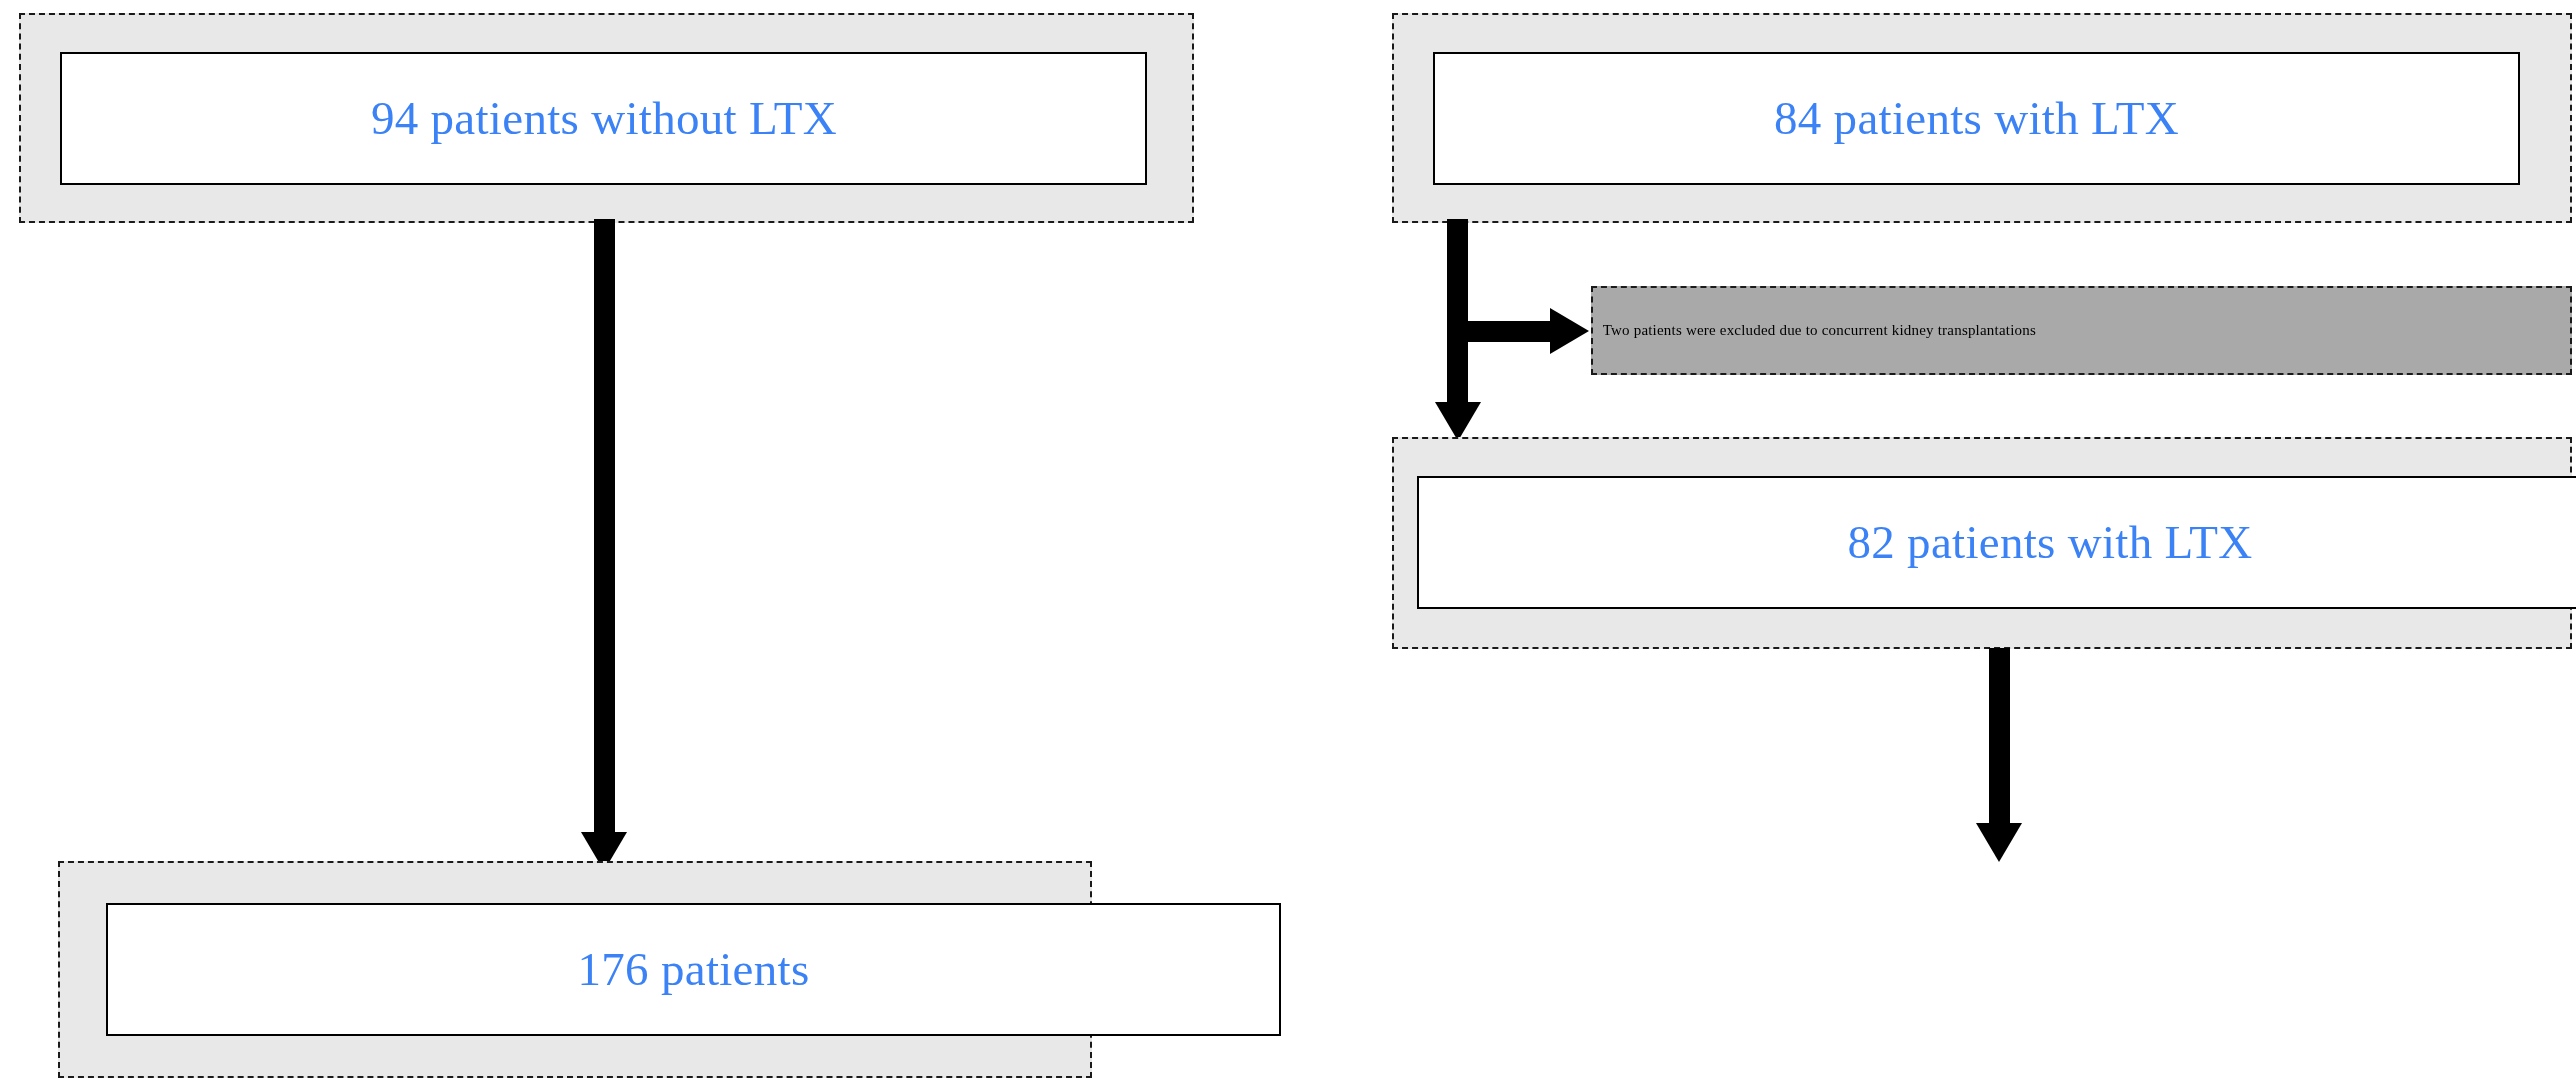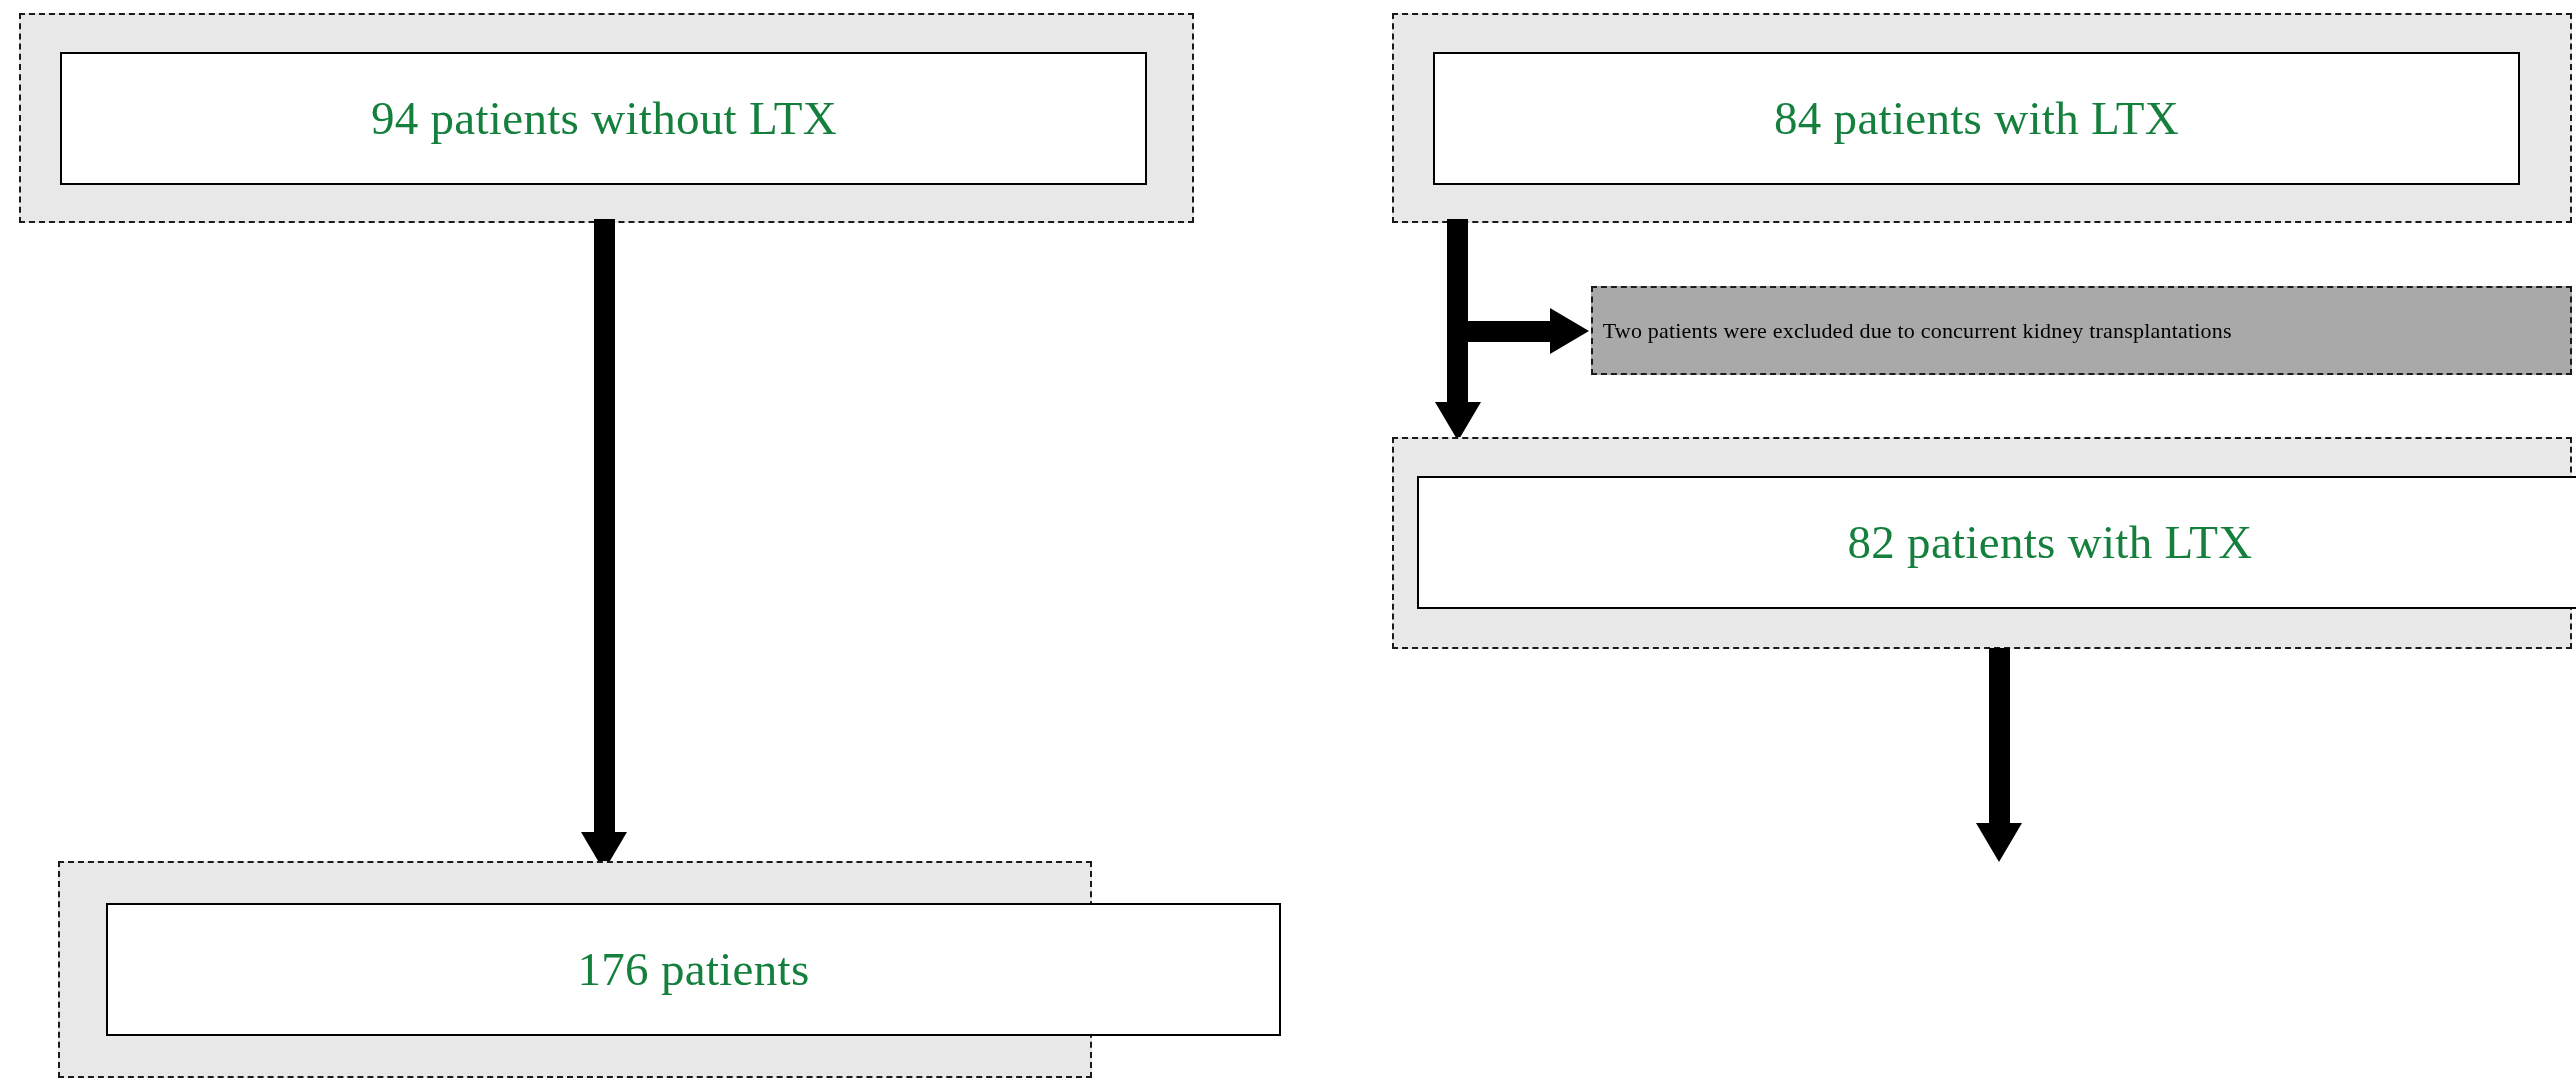--- a/index.html
+++ b/index.html
@@ -31,37 +31,37 @@
     background: #ffffff;
     border: 2.8px solid #000000;
     display: flex;
     align-items: center;
     justify-content: center;
     text-align: center;
   }
   .node-label {
     font-size: 47px;
     line-height: 1;
-    color: #15803d;
+    color: #3b82f6;
     letter-spacing: 0.3px;
     white-space: nowrap;
   }
 
   
   .excl-box {
     position: absolute;
     box-sizing: border-box;
     background: #a9a9a9;
     border: 2.8px dashed #1a1a1a;
     display: flex;
     align-items: center;
     justify-content: flex-start;
   }
   .excl-label {
-    font-size: 22px;
+    font-size: 15px;
     line-height: 1;
     color: #000000;
     white-space: nowrap;
     padding-left: 9.7px;
     letter-spacing: 0.2px;
   }
 
   
   .arrow-shaft-v {
     position: absolute;

